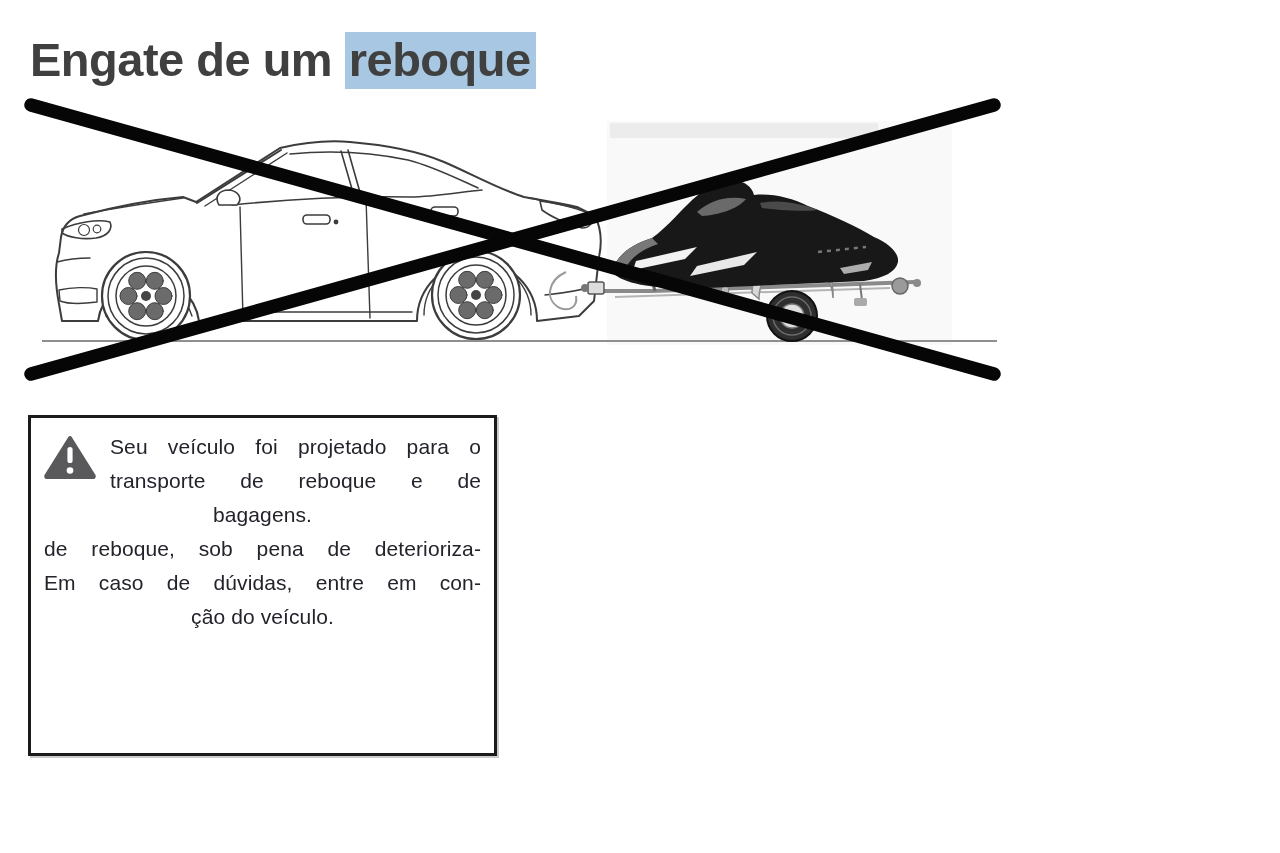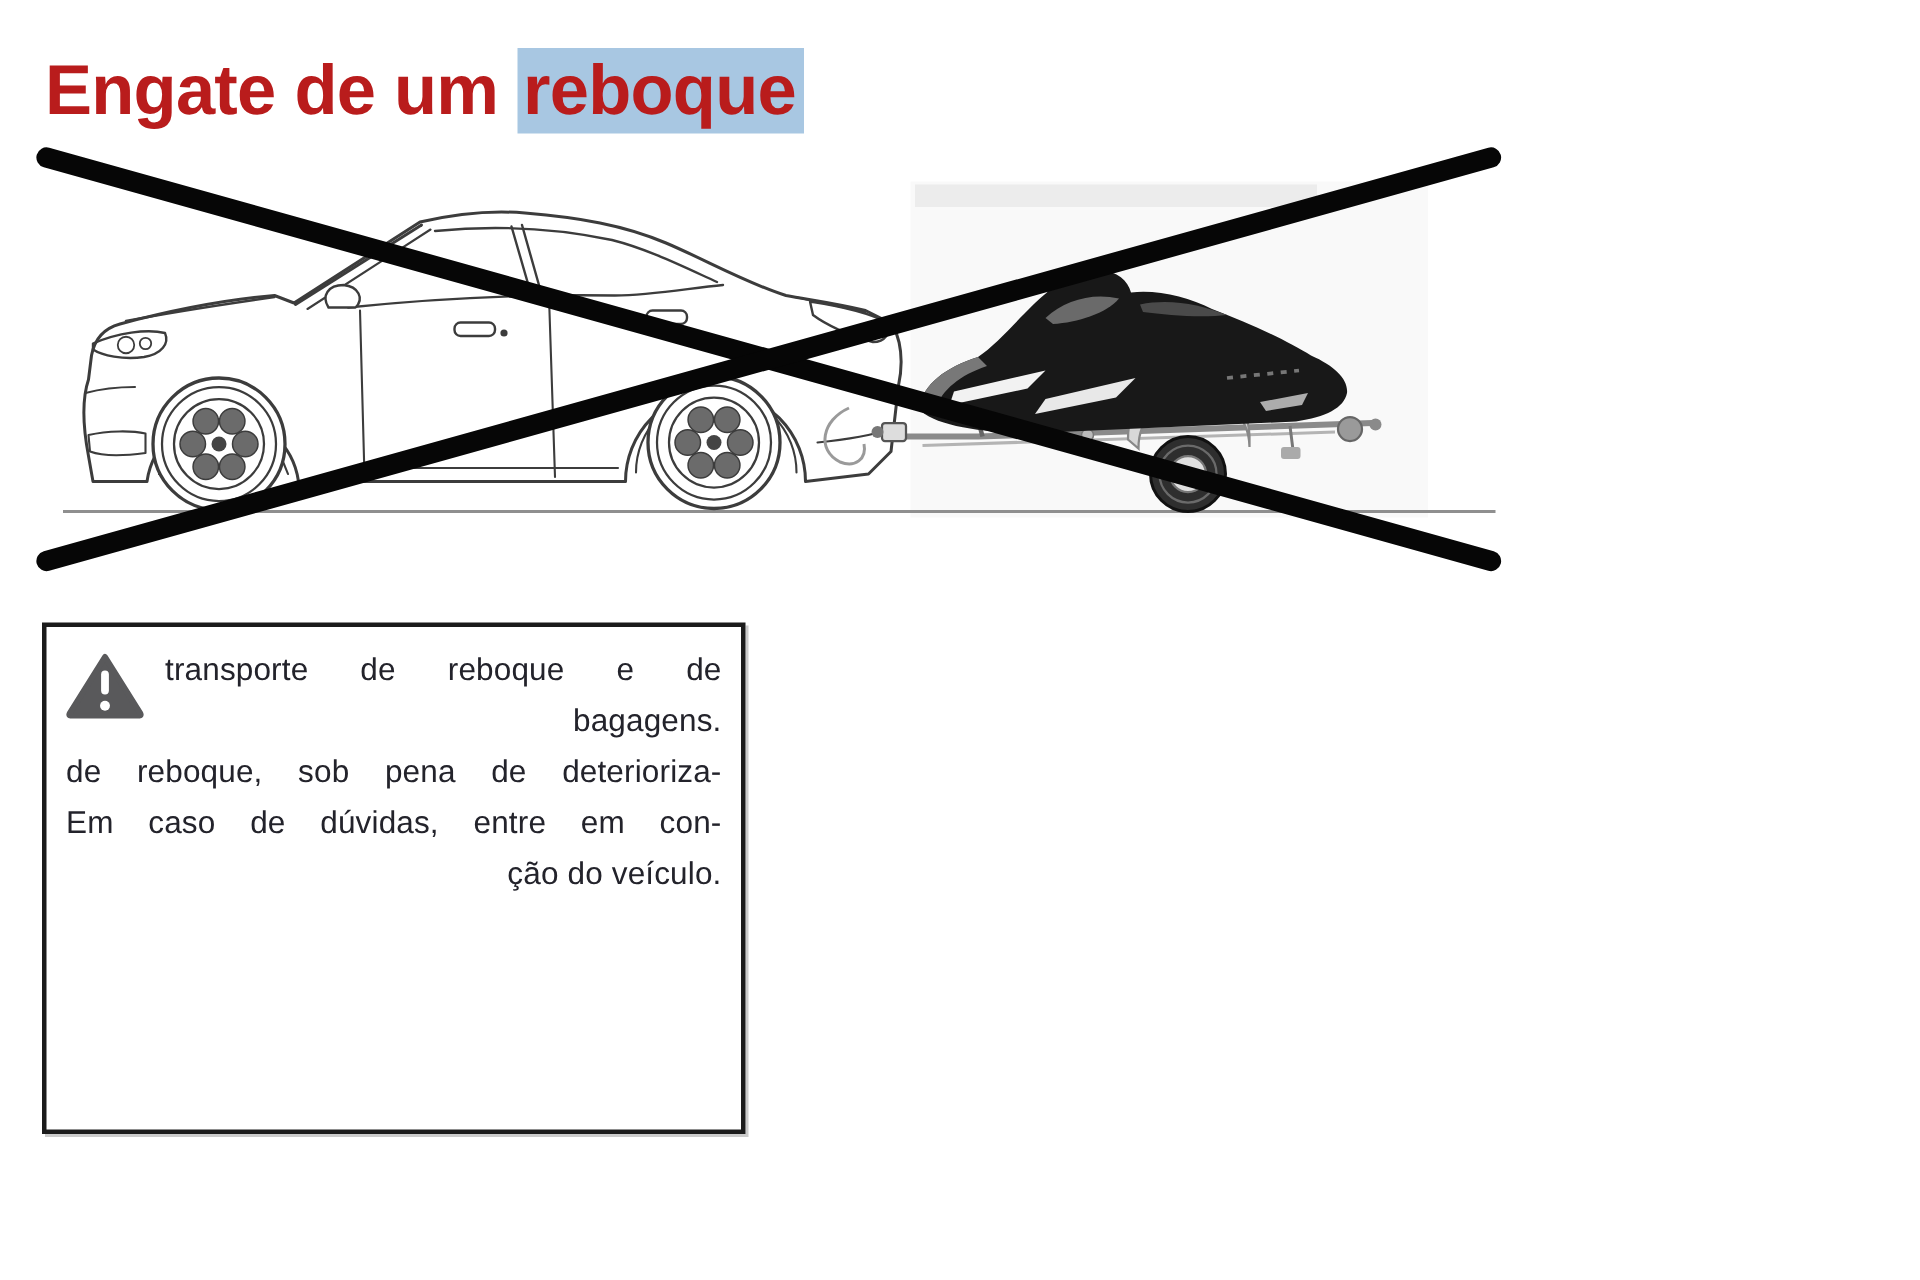--- a/index.html
+++ b/index.html
@@ -5,21 +5,21 @@
   html,body{margin:0;padding:0;}
   body{
     width:1280px;height:853px;position:relative;overflow:hidden;
     background:#ffffff;
     font-family:"Liberation Sans", sans-serif;
   }
   
   .page-title{
     position:absolute;left:30px;top:34px;margin:0;
     font-size:47px;font-weight:600;letter-spacing:-0.5px;
-    color:#b91c1c;line-height:1.12;white-space:nowrap;
+    color:#404040;line-height:1.12;white-space:nowrap;
   }
   .page-title .hl{
     background:#a8c7e2;
     padding:1px 5px 3px 4px;
   }
   
   .illus{
     position:absolute;left:0;top:80px;width:1020px;height:320px;
   }
   
@@ -32,21 +32,21 @@
     font-size:21px;line-height:34px;letter-spacing:.1px;
     color:#23232b;background:#fff;
   }
   .warnbox .tri{
     float:left;width:52px;height:44px;margin:5px 14px 8px 0;
   }
   .warnbox .ln{
     text-align:justify;text-align-last:justify;
   }
   .warnbox .ln.end{
-    text-align:right;text-align-last:auto;
+    text-align:center;text-align-last:auto;
   }
 </style>
 </head>
 <body>
 
 <h1 class="page-title"><span>Engate de um</span> <span class="hl">reboque</span></h1>
 
 <svg class="illus" viewBox="0 80 1020 320" aria-hidden="true">
 
   <g>
@@ -156,18 +156,19 @@
     <line x1="31" y1="374" x2="994" y2="105"></line>
   </g>
 </svg>
 
 <div class="warnbox">
   <svg class="tri" viewBox="0 0 52 44" aria-hidden="true">
     <path d="M26,3 L49.5,40.5 Q50.5,42.5 47.5,42.5 L4.5,42.5 Q1.5,42.5 2.5,40.5 Z" fill="#59595b" stroke="#59595b" stroke-width="4" stroke-linejoin="round"></path>
     <rect x="23.4" y="12" width="5.2" height="16" rx="2.6" fill="#ffffff"></rect>
     <circle cx="26" cy="35.5" r="3.3" fill="#ffffff"></circle>
   </svg>
+  <div class="ln">Seu veículo foi projetado para o</div>
   <div class="ln">transporte de reboque e de</div>
   <div class="ln end">bagagens.</div>
   <div class="ln">de reboque, sob pena de deterioriza-</div>
   <div class="ln">Em caso de dúvidas, entre em con-</div>
   <div class="ln end">ção do veículo.</div>
 </div>
 
 </body></html>

